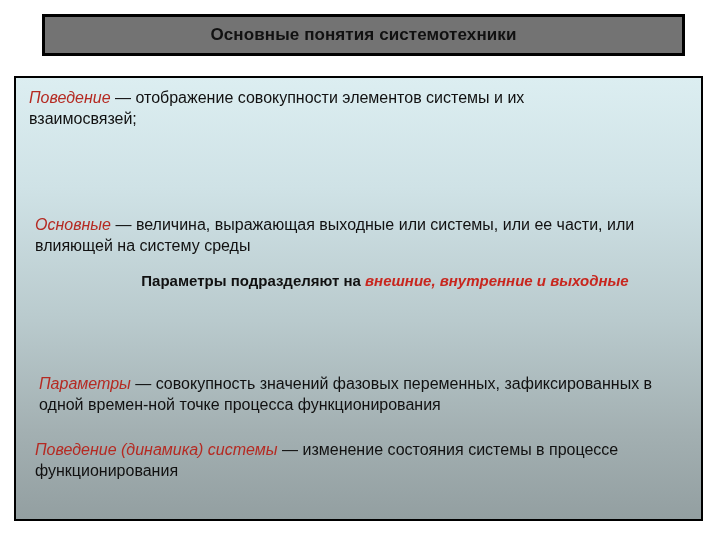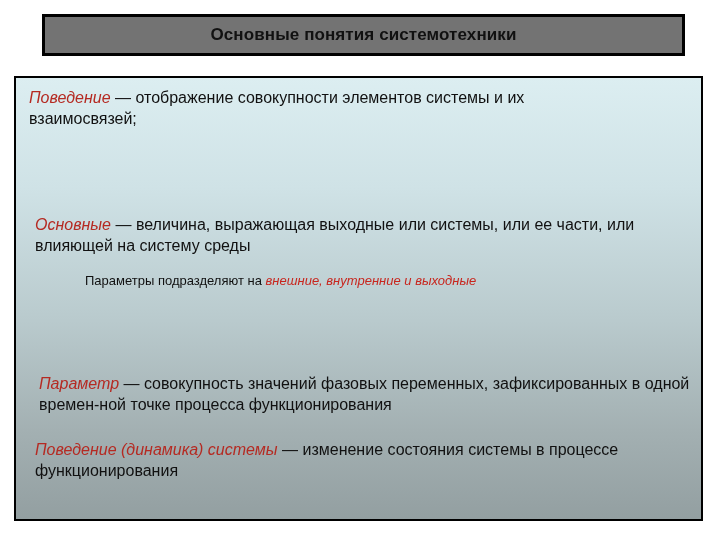--- a/index.html
+++ b/index.html
@@ -55,23 +55,24 @@
     }
     .note {
       font-size: 13px;
       line-height: 20px;
       color: #1a1a1a;
     }
     .paren {
       font-size: 16px;
     }
     .subline {
-      font-size: 13px;
-      font-weight: normal;
+      font-size: 15px;
+      font-weight: bold;
       color: #111111;
+      text-align: center;
     }
     .subline .emph {
       font-style: italic;
       color: #c8261e;
     }
   </style>
 </head>
 <body>
 
 <div class="title-box">
@@ -87,20 +88,20 @@
   <div class="block" style="left: 19px; top: 136px; width: 640px;">
     <span class="term">Основные</span><span> — </span><span>величина, выражающая выходные или системы, или ее части, или влияющей на систему среды</span>
   </div>
 
   <div class="block subline" style="left: 69px; top: 192px; width: 600px;">
     <span>Параметры подразделяют на </span><span class="emph">внешние, внутренние и выходные</span>
   </div>
 
 
   <div class="block" style="left: 23px; top: 295px; width: 660px;">
-    <span class="term">Параметр</span><span> — </span><span>совокупность значений фазовых переменных, зафиксированных в одной времен-ной точке процесса функционирования</span>
+    <span class="term">Параметры</span><span> — </span><span>совокупность значений фазовых переменных, зафиксированных в одной времен-ной точке процесса функционирования</span>
   </div>
 
   <div class="block" style="left: 19px; top: 361px; width: 600px;">
     <span class="term">Поведение (динамика) системы</span><span> — </span><span>изменение состояния системы в процессе функционирования</span>
   </div>
 
 </div>
 
 </body></html>

